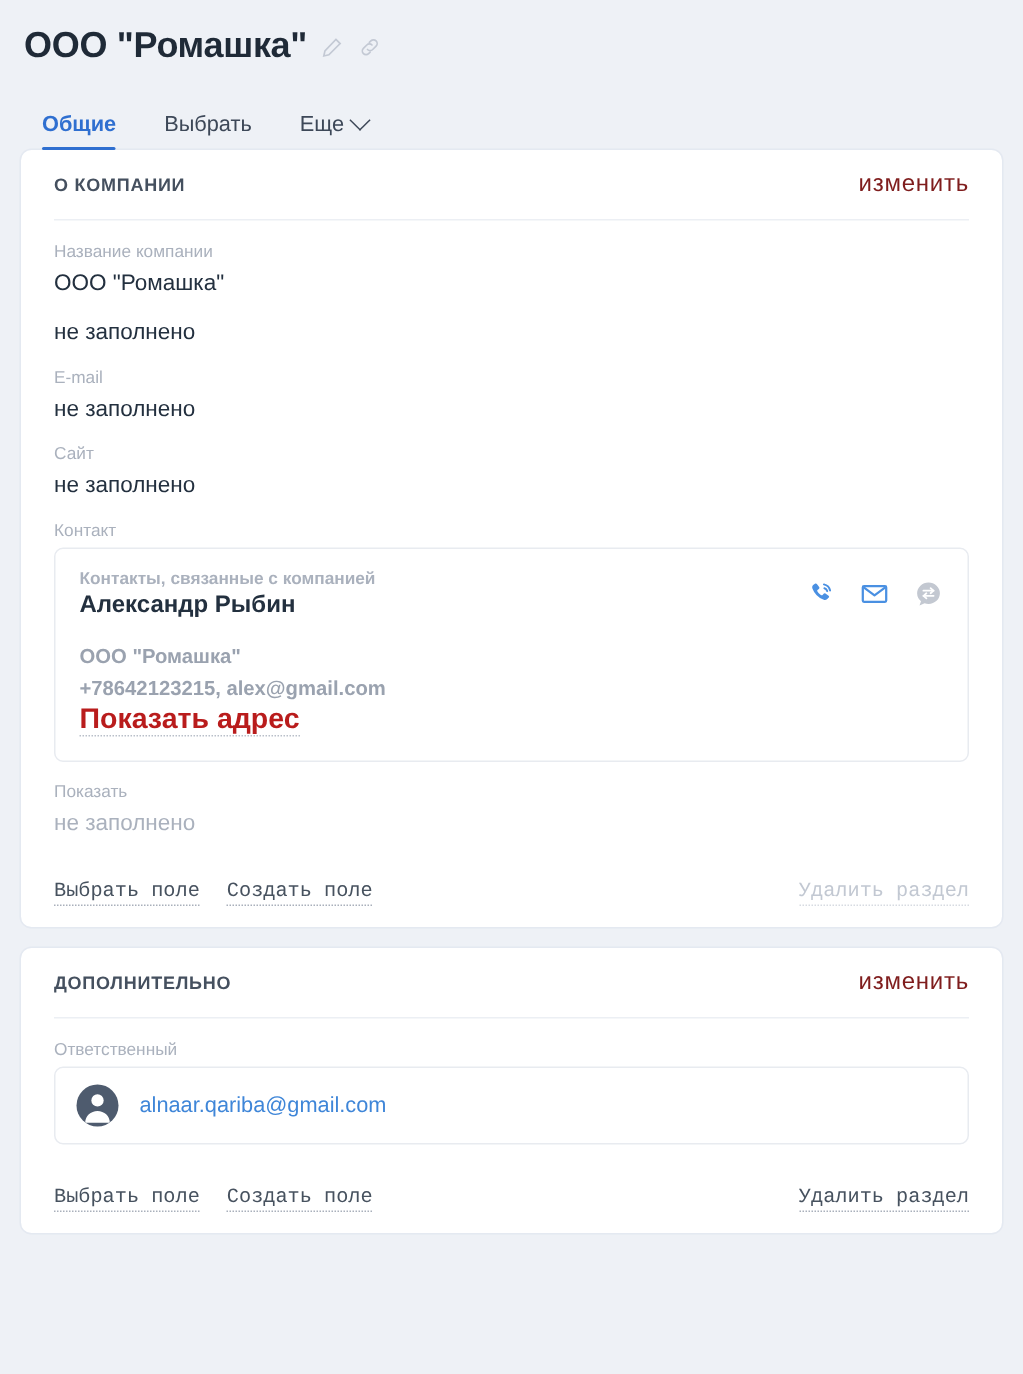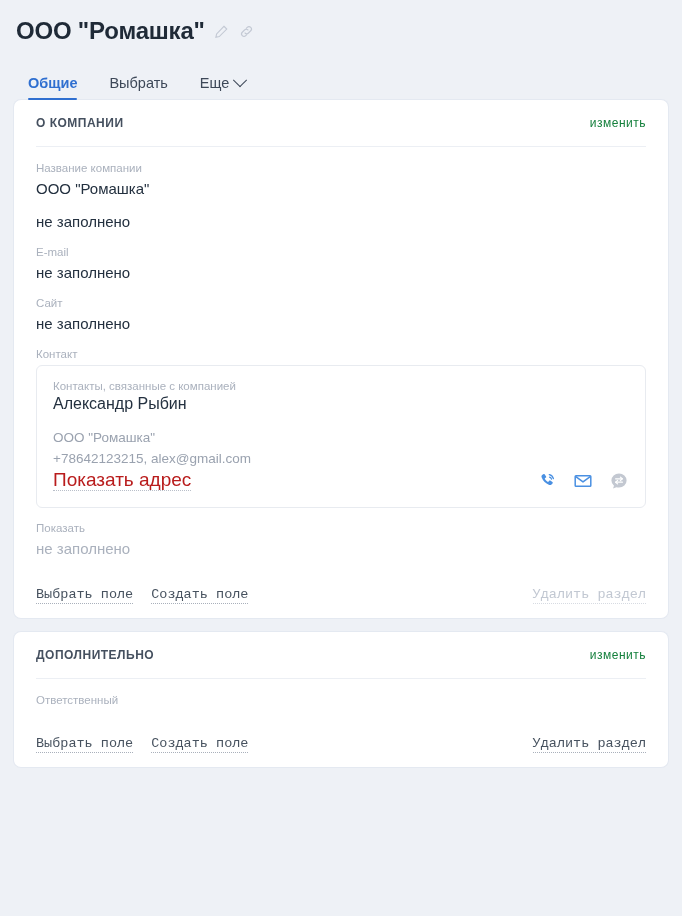--- a/index.html
+++ b/index.html
@@ -99,23 +99,23 @@
     border-bottom: 1px solid #eceff4;
   }
   .card-head-title {
     font-size: 12px;
     font-weight: bold;
     letter-spacing: 0.5px;
     color: #45505f;
     text-transform: uppercase;
   }
   .card-head-action {
-    font-size: 12px;
+    font-size: 16px;
     letter-spacing: 0.5px;
-    color: #15803d;
+    color: #7f1d1d;
     cursor: pointer;
   }
 
   .card-body { padding: 14px 0 0 0; }
 
   
   .field { margin-bottom: 13px; }
   .field-label {
     font-size: 11.5px;
     color: #aab1bd;
@@ -129,23 +129,24 @@
   }
   .field-value.muted { color: #aab1bd; }
 
   
   .contact-card {
     border: 1px solid #e8ebf0;
     border-radius: 6px;
     background: #fff;
     padding: 14px 16px 16px 16px;
     display: flex;
-    align-items: flex-end;
+    align-items: flex-start;
     justify-content: space-between;
     margin-top: 2px;
+    font-weight: bold;
   }
   .contact-main { min-width: 0; }
   .contact-sub {
     font-size: 11.5px;
     color: #aab1bd;
     margin-bottom: 2px;
   }
   .contact-name {
     font-size: 16px;
     color: #23303f;
@@ -347,20 +348,29 @@
 
   <div class="card-head">
     <div class="card-head-title">ДОПОЛНИТЕЛЬНО</div>
     <div class="card-head-action">изменить</div>
   </div>
 
   <div class="card-body">
     <div class="field">
       <div class="field-label">Ответственный</div>
 
+      <div class="assignee-box">
+        <span class="avatar">
+          <svg viewBox="0 0 28 28" width="28" height="28">
+            <circle cx="14" cy="10.6" r="4.1" fill="#ffffff"></circle>
+            <path d="M5.8 25.5c0-4.6 3.7-7.9 8.2-7.9s8.2 3.3 8.2 7.9z" fill="#ffffff"></path>
+          </svg>
+        </span>
+        <span class="assignee-email">alnaar.qariba@gmail.com</span>
+      </div>
     </div>
   </div>
 
   <div class="card-foot">
     <div class="foot-left">
       <span class="dotted-link">Выбрать поле</span>
       <span class="dotted-link">Создать поле</span>
     </div>
     <span class="dotted-link">Удалить раздел</span>
   </div>

